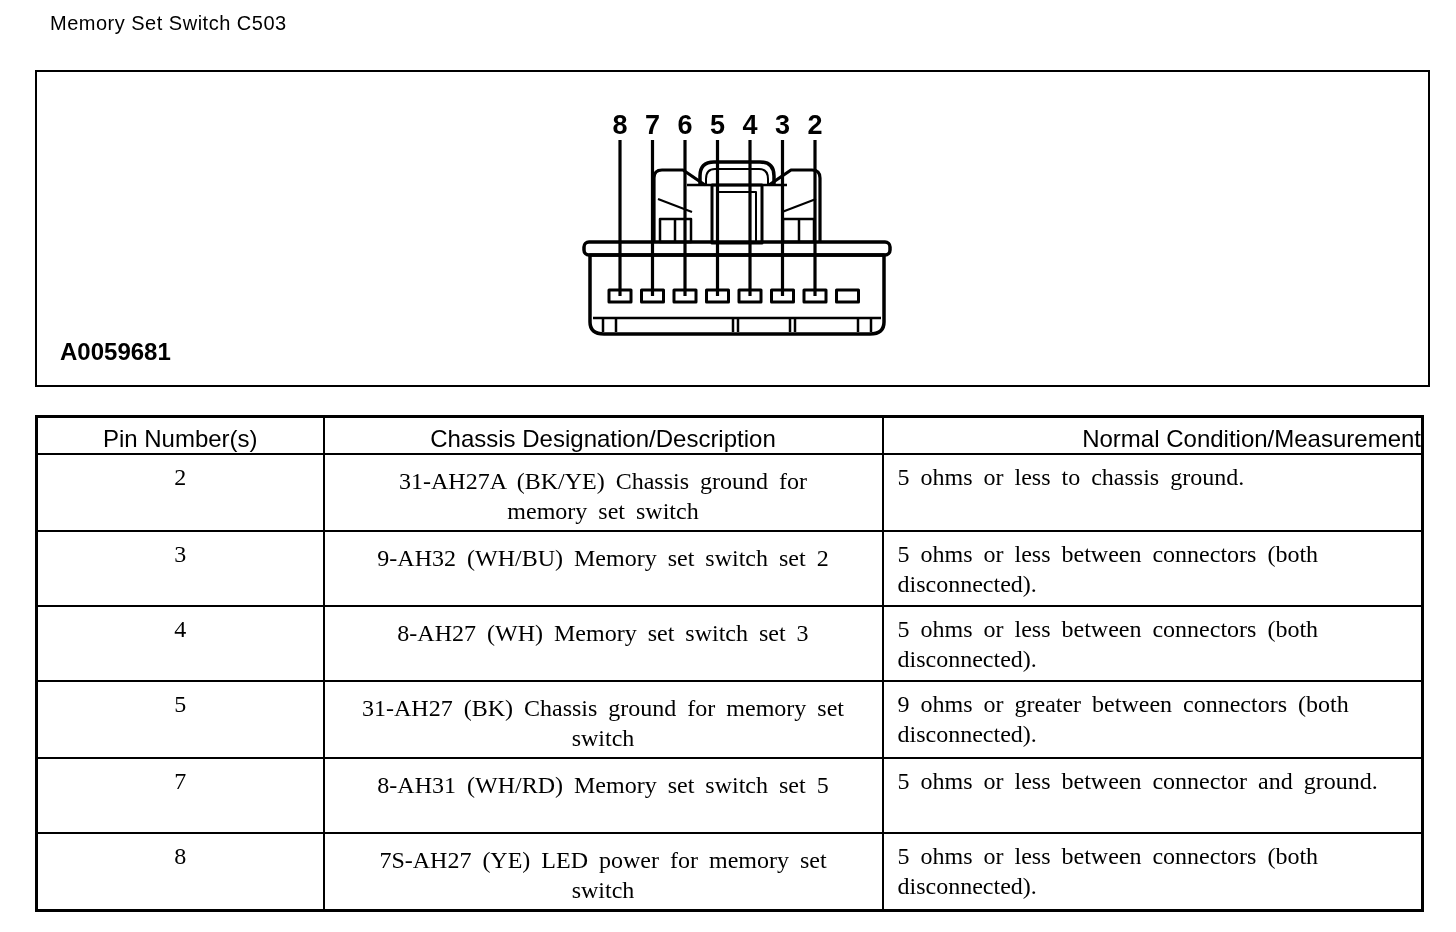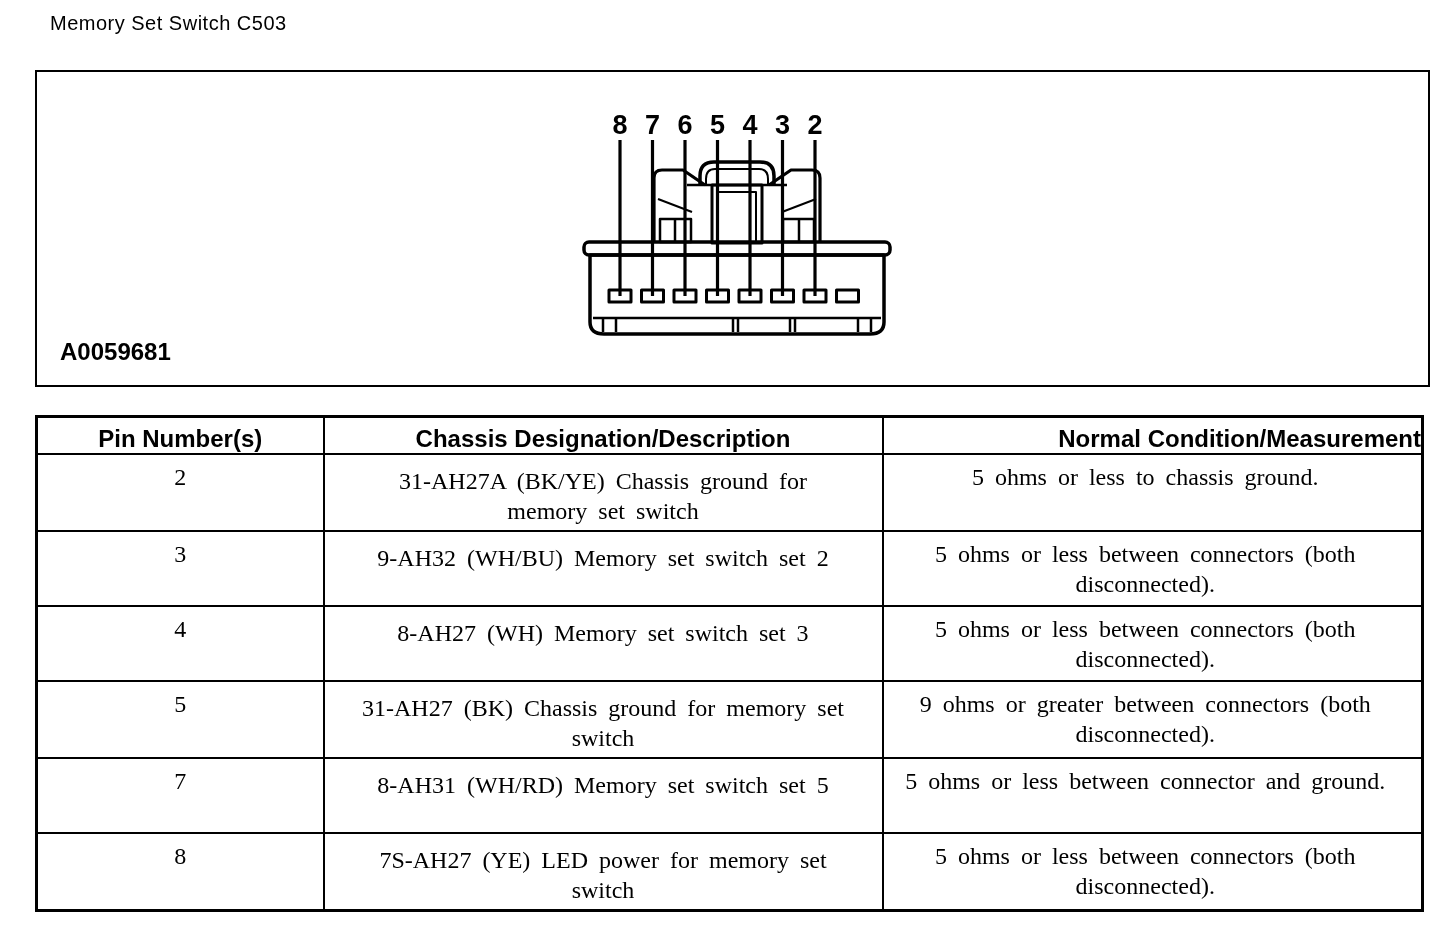--- a/index.html
+++ b/index.html
@@ -44,35 +44,35 @@
   }
   table.pin-table th, table.pin-table td {
     border: 2px solid #000;
     vertical-align: top;
   }
   col.c1 { width: 287px; }
   col.c2 { width: 559px; }
   col.c3 { width: 540px; }
   th {
     font-family: "Liberation Sans", sans-serif;
-    font-size: 24px; font-weight: 700;
+    font-size: 24px; font-weight: 400;
     height: 31px; padding-top: 7px;
     text-align: center;
   }
   th.left { text-align: right; padding-left: 16px; }
   td {
     font-family: "Liberation Serif", serif;
     font-size: 24px; line-height: 30px;
     height: 75px; padding-top: 7px;
     word-spacing: 5px;
   }
   td.pin-cell { text-align: center; }
   td.circuit-cell { text-align: center; }
   td.circuit-cell .wrap { max-width: 492px; margin: 4px auto; }
-  td.condition-cell { text-align: center; padding-left: 14px; padding-right: 28px; }
+  td.condition-cell { text-align: left; padding-left: 14px; padding-right: 28px; }
 </style>
 </head>
 <body>
 
 <h1 class="page-title">Memory Set Switch C503</h1>
 
 <div class="diagram-box">
   <svg viewBox="0 0 1391 313" preserveAspectRatio="none">
     <g stroke="#000000" fill="none" stroke-linejoin="round">
 

